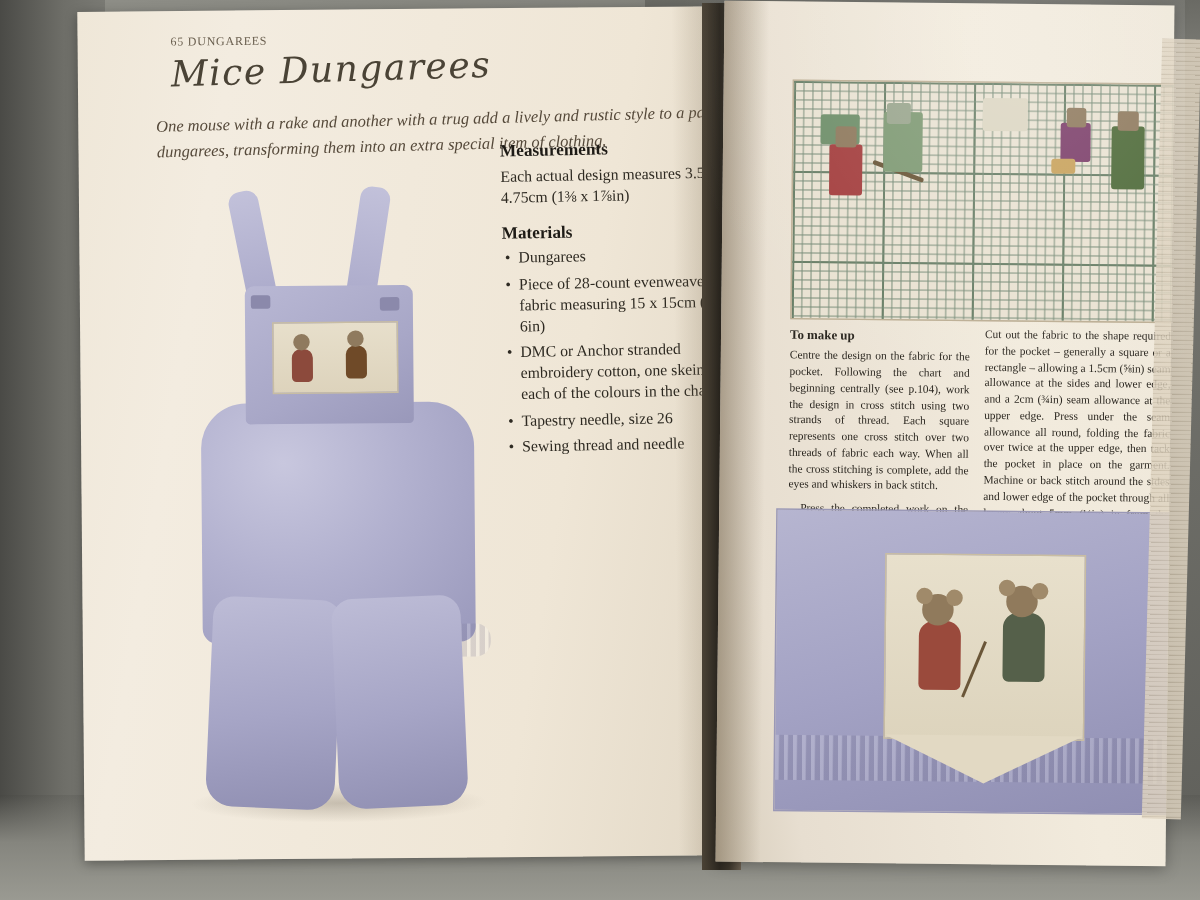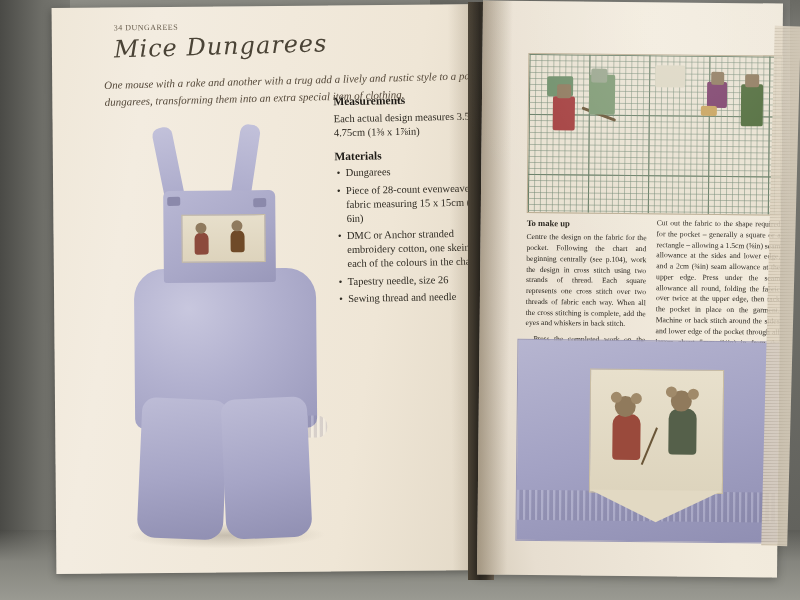--- a/index.html
+++ b/index.html
@@ -367,21 +367,21 @@
 
   <div class="desk"></div>
   <div class="desk-shadow-left"></div>
   <div class="desk-top"></div>
   <div class="desk-bottom"></div>
 
   <div class="book">
 
     <div class="page-left">
 
-      <div class="folio">34  DUNGAREES</div>
+      <div class="folio">65  DUNGAREES</div>
 
       <div class="title">Mice Dungarees</div>
 
       <div class="intro">One mouse with a rake and another with a trug add a lively and rustic style to a pair of dungarees, transforming them into an extra special item of clothing.</div>
 
       <div class="col-right">
         <h3>Measurements</h3>
         <p>Each actual design measures 3.5 x 4.75cm (1⅜ x 1⅞in)</p>
         <h3>Materials</h3>
         <ul>

